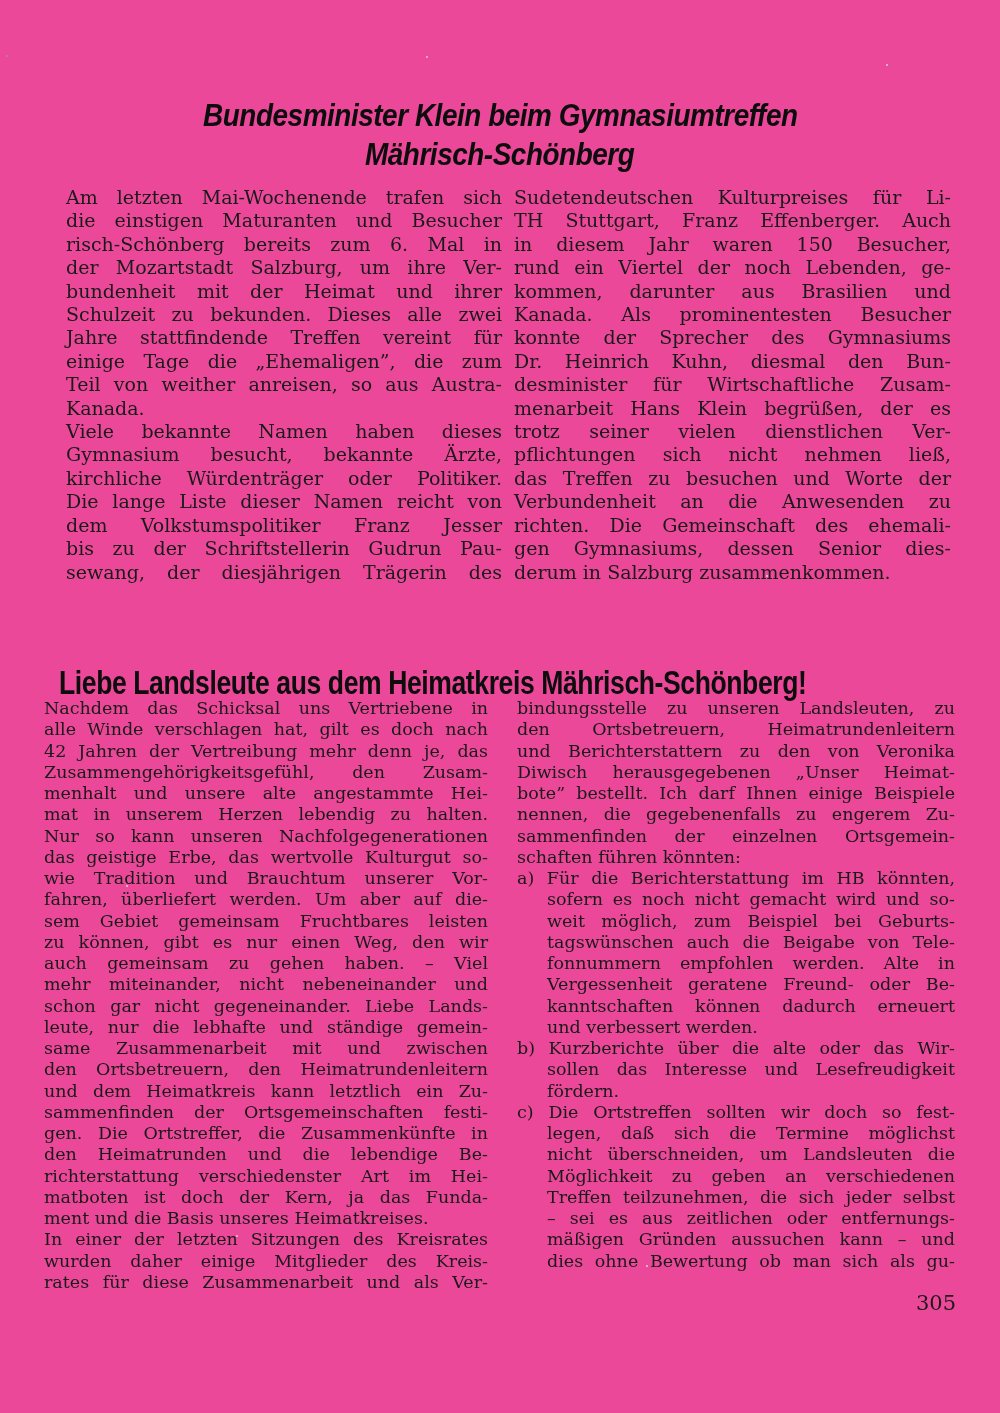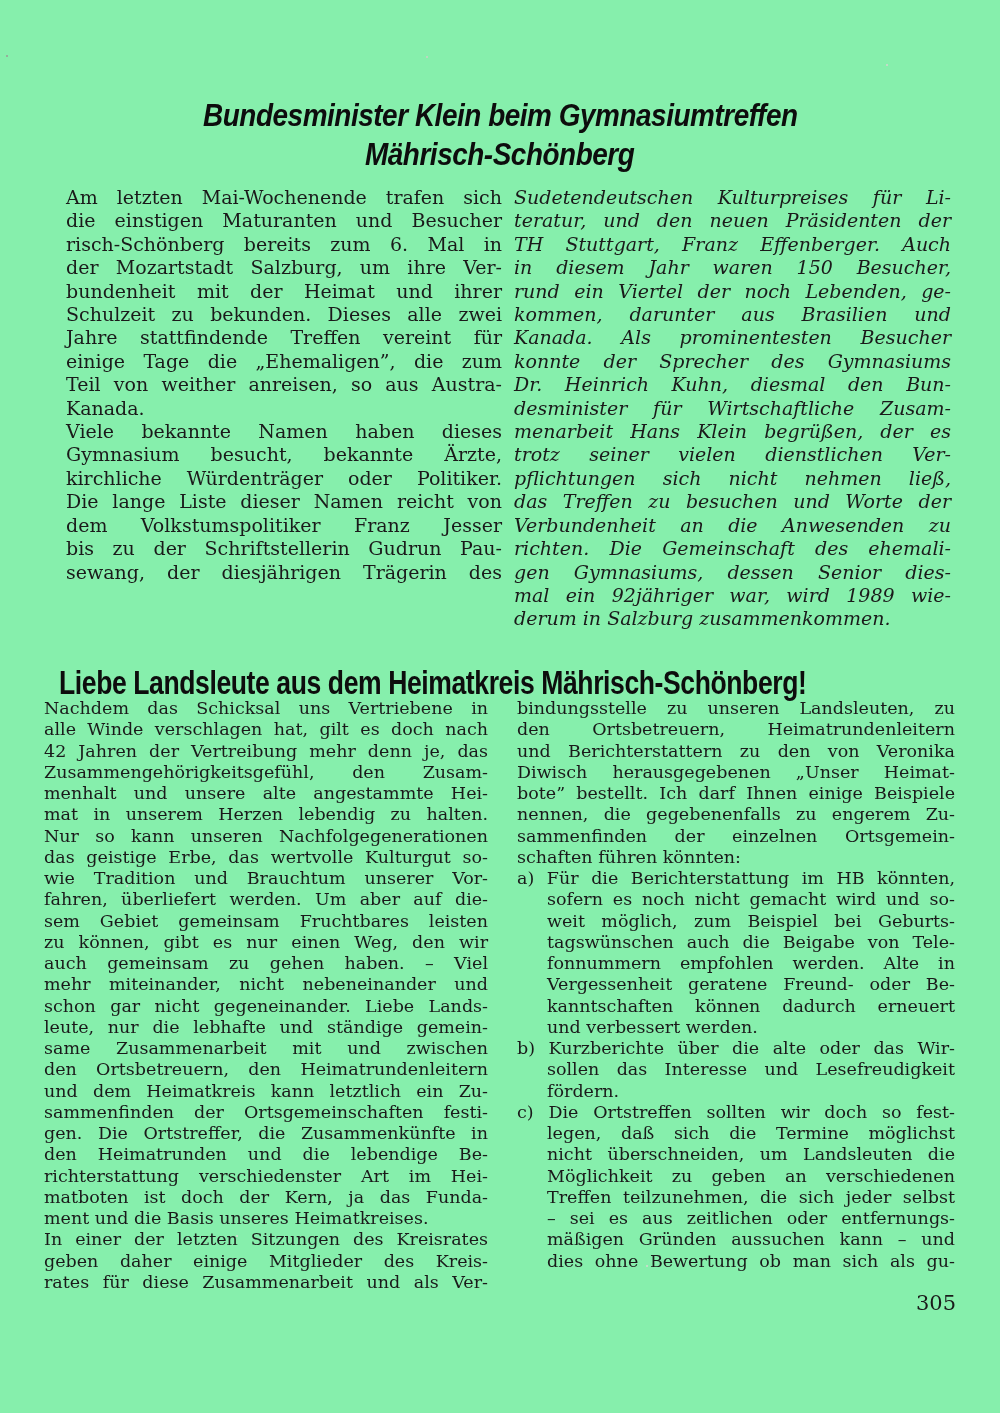--- a/index.html
+++ b/index.html
@@ -1,18 +1,18 @@
 <!DOCTYPE html>
 <html><head>
 <meta charset="utf-8">
 <style>
   html,body {margin:0; padding:0; background:#d8d8d4;}
   .page {
     position:relative; width:1000px; height:1413px;
-    background:#86efac; color:#161616; overflow:hidden;
+    background:#ec4899; color:#161616; overflow:hidden;
     font-family:"DejaVu Serif", serif;
   }
   
   .t1 {
     position:absolute; top:96px; left:0; width:1000px; margin:0;
     text-align:center; font-family:"Liberation Sans", sans-serif;
     font-weight:bold; font-style:italic; font-size:31px; line-height:39px;
     letter-spacing:-0.5px; color:#0d0d0d;
   }
   .t1 .cond {display:inline-block; transform:scaleX(0.90); transform-origin:50% 50%; white-space:nowrap;}
@@ -20,21 +20,21 @@
   .t2 {
     position:absolute; top:642px; left:43px; margin:16px;
     font-family:"Liberation Sans", sans-serif; font-weight:bold;
     font-size:34px; line-height:48px; letter-spacing:-0.5px; color:#0d0d0d;
   }
   .t2 .cond2 {display:inline-block; transform:scaleX(0.78); transform-origin:left center; white-space:nowrap;}
   
   .col {position:absolute; color:#1a1a1a;}
   .a1 {top:186px; font-size:19px; line-height:23.4px;}
   .a1.leftcol  {left:66px;  width:436px;}
-  .a1.rightcol {left:514px; width:437px;font-style:italic;}
+  .a1.rightcol {left:514px; width:437px;}
   .a2 {top:698px; font-size:17.5px; line-height:21.25px;}
   .a2.leftcol  {left:44px;  width:444px;}
   .a2.rightcol {left:517px; width:438px;}
   .ln {text-align:justify; text-align-last:justify;}
   .ln.end {text-align-last:left;}
   .ln.ind {padding-left:30px;}
   .pagenum {
     position:absolute; top:1291px; right:44px;
     font-family:"DejaVu Serif", serif; font-size:21px; color:#1a1a1a;
   }
@@ -68,37 +68,35 @@
       <div class="ln">Viele bekannte Namen haben dieses</div>
       <div class="ln">Gymnasium besucht, bekannte Ärzte,</div>
       <div class="ln">kirchliche Würdenträger oder Politiker.</div>
       <div class="ln">Die lange Liste dieser Namen reicht von</div>
       <div class="ln">dem Volkstumspolitiker Franz Jesser</div>
       <div class="ln">bis zu der Schriftstellerin Gudrun Pau-</div>
       <div class="ln">sewang, der diesjährigen Trägerin des</div>
     </div>
   <div class="col a1 rightcol">
       <div class="ln">Sudetendeutschen Kulturpreises für Li-</div>
-      <div class="ln">teratur, und den neuen Präsidenten der</div>
       <div class="ln">TH Stuttgart, Franz Effenberger. Auch</div>
       <div class="ln">in diesem Jahr waren 150 Besucher,</div>
       <div class="ln">rund ein Viertel der noch Lebenden, ge-</div>
       <div class="ln">kommen, darunter aus Brasilien und</div>
       <div class="ln">Kanada. Als prominentesten Besucher</div>
       <div class="ln">konnte der Sprecher des Gymnasiums</div>
       <div class="ln">Dr. Heinrich Kuhn, diesmal den Bun-</div>
       <div class="ln">desminister für Wirtschaftliche Zusam-</div>
       <div class="ln">menarbeit Hans Klein begrüßen, der es</div>
       <div class="ln">trotz seiner vielen dienstlichen Ver-</div>
       <div class="ln">pflichtungen sich nicht nehmen ließ,</div>
       <div class="ln">das Treffen zu besuchen und Worte der</div>
       <div class="ln">Verbundenheit an die Anwesenden zu</div>
       <div class="ln">richten. Die Gemeinschaft des ehemali-</div>
       <div class="ln">gen Gymnasiums, dessen Senior dies-</div>
-      <div class="ln">mal ein 92jähriger war, wird 1989 wie-</div>
       <div class="ln end">derum in Salzburg zusammenkommen.</div>
     </div>
 
   <h2 class="t2"><span class="cond2">Liebe Landsleute aus dem Heimatkreis Mährisch-Schönberg!</span></h2>
 
   <div class="col a2 leftcol">
       <div class="ln">Nachdem das Schicksal uns Vertriebene in</div>
       <div class="ln">alle Winde verschlagen hat, gilt es doch nach</div>
       <div class="ln">42 Jahren der Vertreibung mehr denn je, das</div>
       <div class="ln">Zusammengehörigkeitsgefühl, den Zusam-</div>
@@ -117,21 +115,21 @@
       <div class="ln">same Zusammenarbeit mit und zwischen</div>
       <div class="ln">den Ortsbetreuern, den Heimatrundenleitern</div>
       <div class="ln">und dem Heimatkreis kann letztlich ein Zu-</div>
       <div class="ln">sammenfinden der Ortsgemeinschaften festi-</div>
       <div class="ln">gen. Die Ortstreffer, die Zusammenkünfte in</div>
       <div class="ln">den Heimatrunden und die lebendige Be-</div>
       <div class="ln">richterstattung verschiedenster Art im Hei-</div>
       <div class="ln">matboten ist doch der Kern, ja das Funda-</div>
       <div class="ln end">ment und die Basis unseres Heimatkreises.</div>
       <div class="ln">In einer der letzten Sitzungen des Kreisrates</div>
-      <div class="ln">geben daher einige Mitglieder des Kreis-</div>
+      <div class="ln">wurden daher einige Mitglieder des Kreis-</div>
       <div class="ln">rates für diese Zusammenarbeit und als Ver-</div>
     </div>
   <div class="col a2 rightcol">
       <div class="ln">bindungsstelle zu unseren Landsleuten, zu</div>
       <div class="ln">den Ortsbetreuern, Heimatrundenleitern</div>
       <div class="ln">und Berichterstattern zu den von Veronika</div>
       <div class="ln">Diwisch herausgegebenen „Unser Heimat-</div>
       <div class="ln">bote” bestellt. Ich darf Ihnen einige Beispiele</div>
       <div class="ln">nennen, die gegebenenfalls zu engerem Zu-</div>
       <div class="ln">sammenfinden der einzelnen Ortsgemein-</div>

